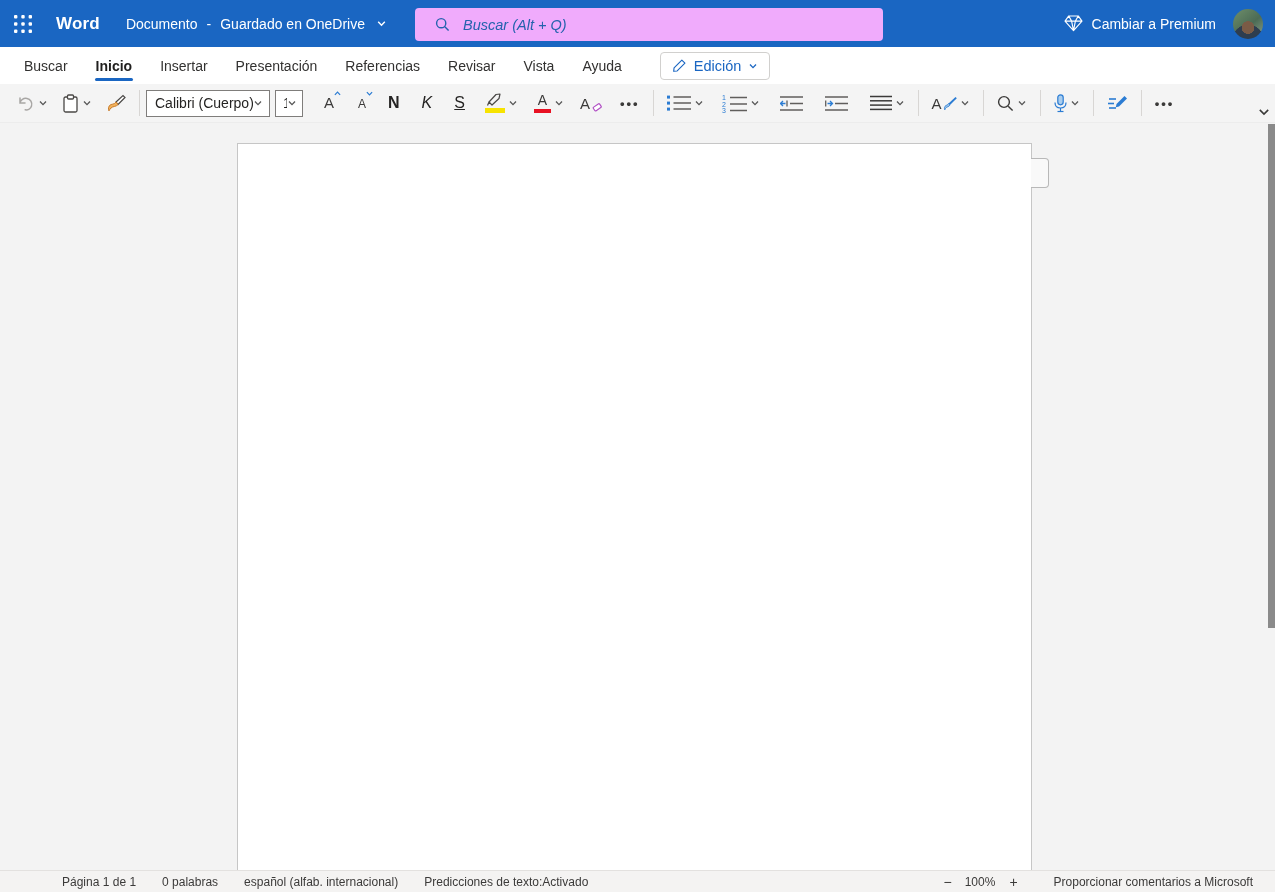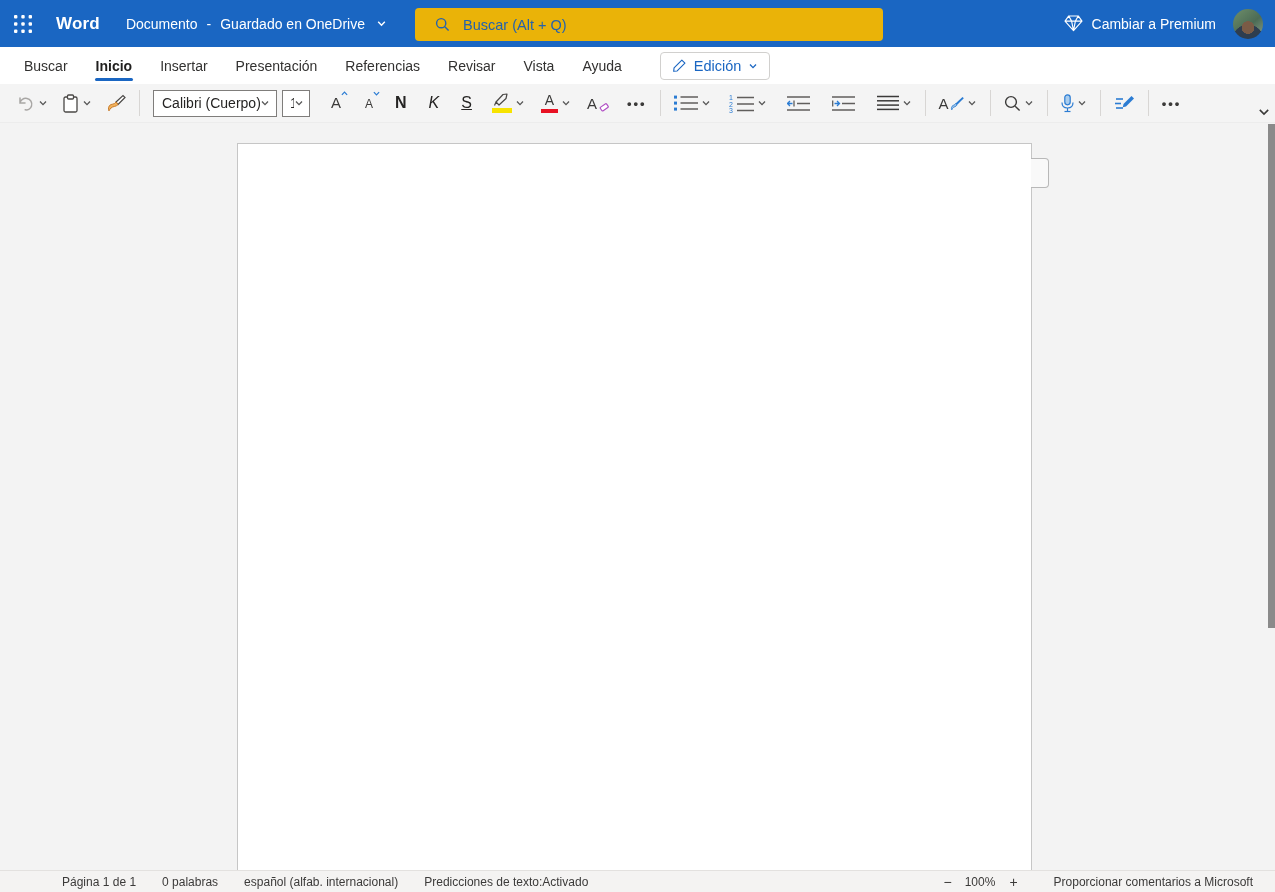--- a/index.html
+++ b/index.html
@@ -6,21 +6,21 @@
   html,body { width:1275px; height:892px; overflow:hidden; }
   body { font-family:"Liberation Sans", sans-serif; background:#f3f3f3; position:relative; }
   svg { display:block; }
 
   
   .topbar { position:absolute; top:0; left:0; right:0; height:47px; background:#1a66c2; display:flex; align-items:center; }
   .waffle { width:46px; height:47px; display:flex; align-items:center; justify-content:center; cursor:pointer; }
   .app-name { color:#fff; font-weight:700; font-size:17px; margin-left:10px; letter-spacing:.2px; }
   .doc-info { display:flex; align-items:center; gap:9px; margin-left:26px; color:#fff; font-size:14px; }
   .doc-info .chev { margin-left:2px; color:#fff; }
-  .searchbox { position:absolute; left:415px; top:8px; width:468px; height:33px; background:#eab308; border-radius:4px; display:flex; align-items:center; padding-left:20px; gap:13px; cursor:text; }
+  .searchbox { position:absolute; left:415px; top:8px; width:468px; height:33px; background:#f0abfc; border-radius:4px; display:flex; align-items:center; padding-left:20px; gap:13px; cursor:text;font-style:italic; }
   .searchbox .ph { color:#2462ad; font-size:14.5px; }
   .top-right { margin-left:auto; display:flex; align-items:center; gap:17px; padding-right:12px; }
   .premium { display:flex; align-items:center; gap:9px; color:#fff; font-size:14px; cursor:pointer; }
   .avatar { width:30px; height:30px; border-radius:50%; cursor:pointer;
     background:
       radial-gradient(circle at 50% 62%, #7a5b46 0 26%, transparent 27%),
       radial-gradient(circle at 50% 105%, #2e3d4f 0 45%, transparent 46%),
       linear-gradient(140deg, #6f8f6a 0%, #4c6b55 55%, #8aa08b 100%);
   }
 
@@ -32,21 +32,21 @@
   .mode-btn { margin-left:24px; height:28px; border:1px solid #d1d0ce; border-radius:4px; background:#fff; display:flex; align-items:center; gap:7px; padding:0 11px; color:#1a66c2; font-size:14.5px; cursor:pointer; }
   .tab-right { margin-left:auto; display:flex; align-items:center; gap:9px; padding-right:10px; }
   .pill-btn { height:29px; border:1px solid #c8c6c4; border-radius:4px; background:#fff; display:flex; align-items:center; gap:8px; padding:0 11px; color:#1a66c2; font-size:15px; cursor:pointer; }
 
   
   .toolbar { position:absolute; top:84px; left:0; right:0; height:39px; background:#f4f4f4; border-bottom:1px solid #ececec; display:flex; align-items:center; padding-left:10px; }
   .tbtn { display:flex; align-items:center; gap:3px; padding:0 7px; height:30px; border-radius:3px; cursor:pointer; color:#3b3a39; }
   .sep { width:1px; height:26px; background:#d8d6d4; margin:0 6px; flex:none; }
   .chev { color:#555; }
   .combo { height:27px; background:#fff; border:1px solid #7f7d7b; display:flex; align-items:center; font-size:14px; color:#252423; cursor:pointer; }
-  .combo.font { width:124px; padding:0 6px 0 8px; margin-left:7px; }
+  .combo.font { width:124px; padding:0 6px 0 8px; margin-left:0; }
   .combo.size { width:28px; padding:0 5px 0 7px; margin-left:5px; }
   .combo .val { flex:1; white-space:nowrap; overflow:hidden; }
   .glyph-b { font-weight:800; font-size:16px; color:#252423; }
   .glyph-i { font-style:italic; font-size:16px; color:#252423; }
   .glyph-u { text-decoration:underline; font-size:16px; color:#252423; }
   .a-stack { display:flex; flex-direction:column; align-items:center; line-height:1; gap:2px; }
   .a-stack .a { font-size:14px; color:#3b3a39; }
   .bar-red { width:17px; height:4px; background:#e81123; }
   .bar-yellow { width:20px; height:4.5px; background:#f7e300; }
   .grow-wrap { position:relative; }

